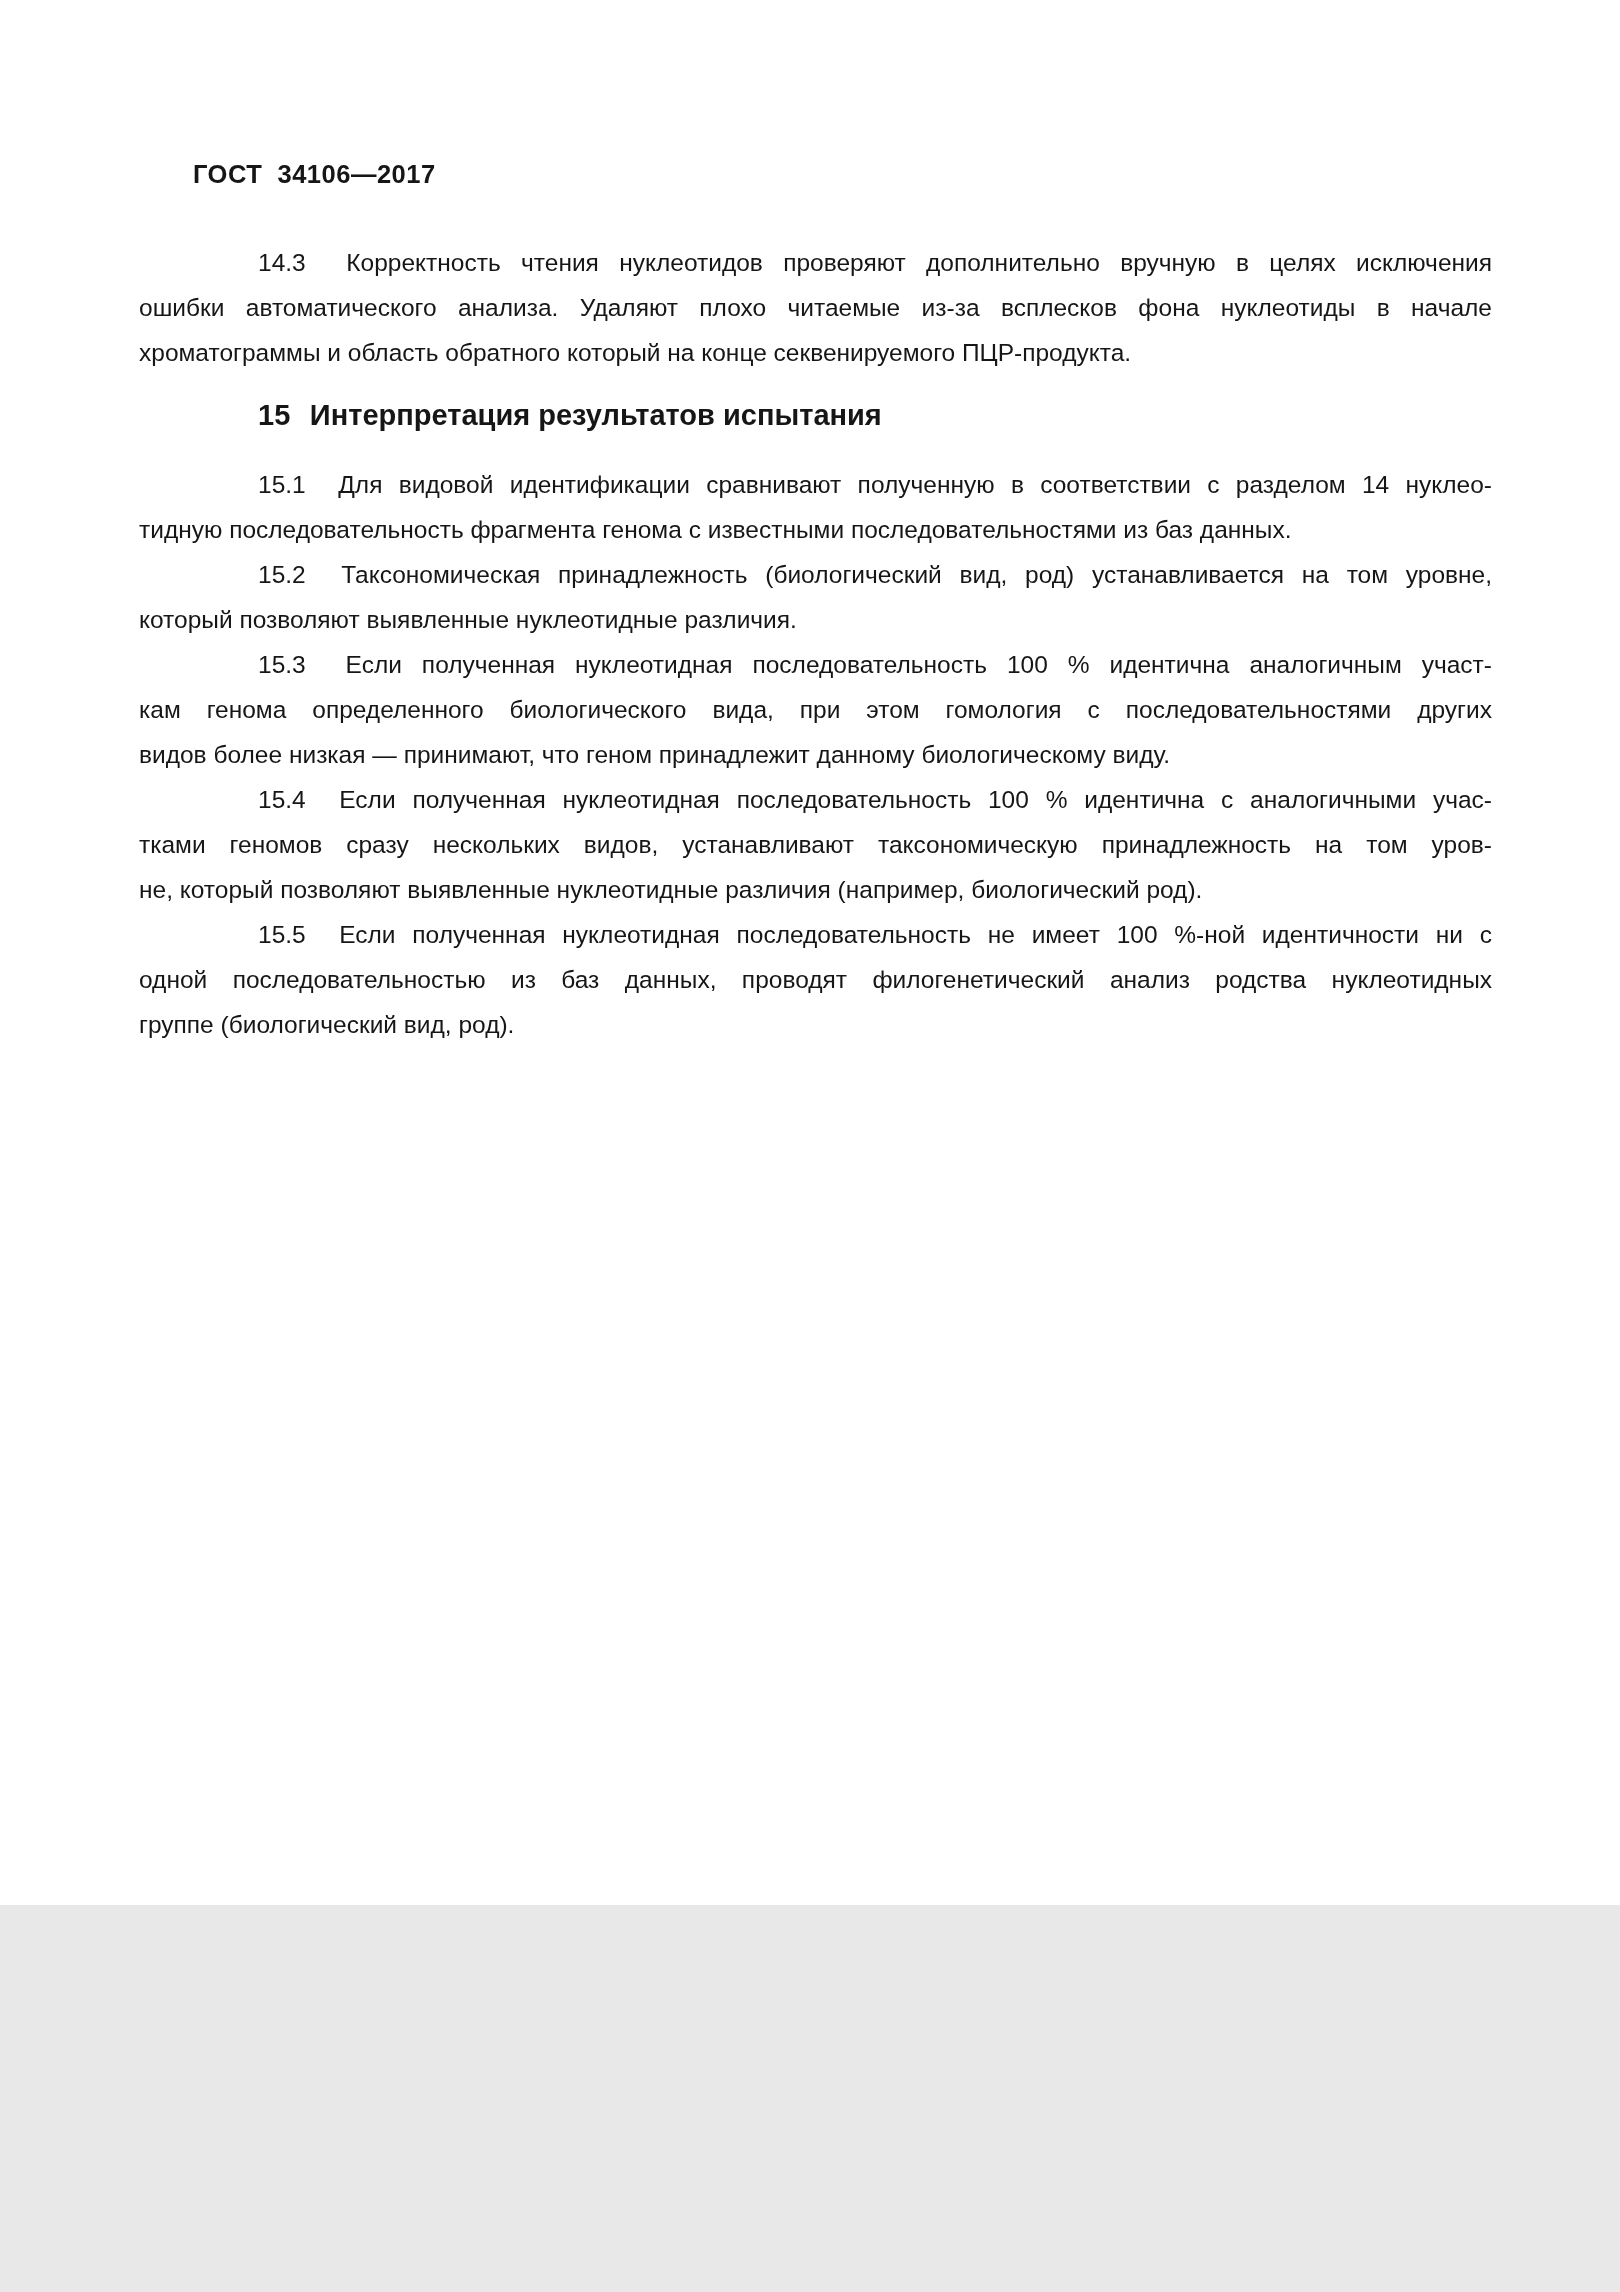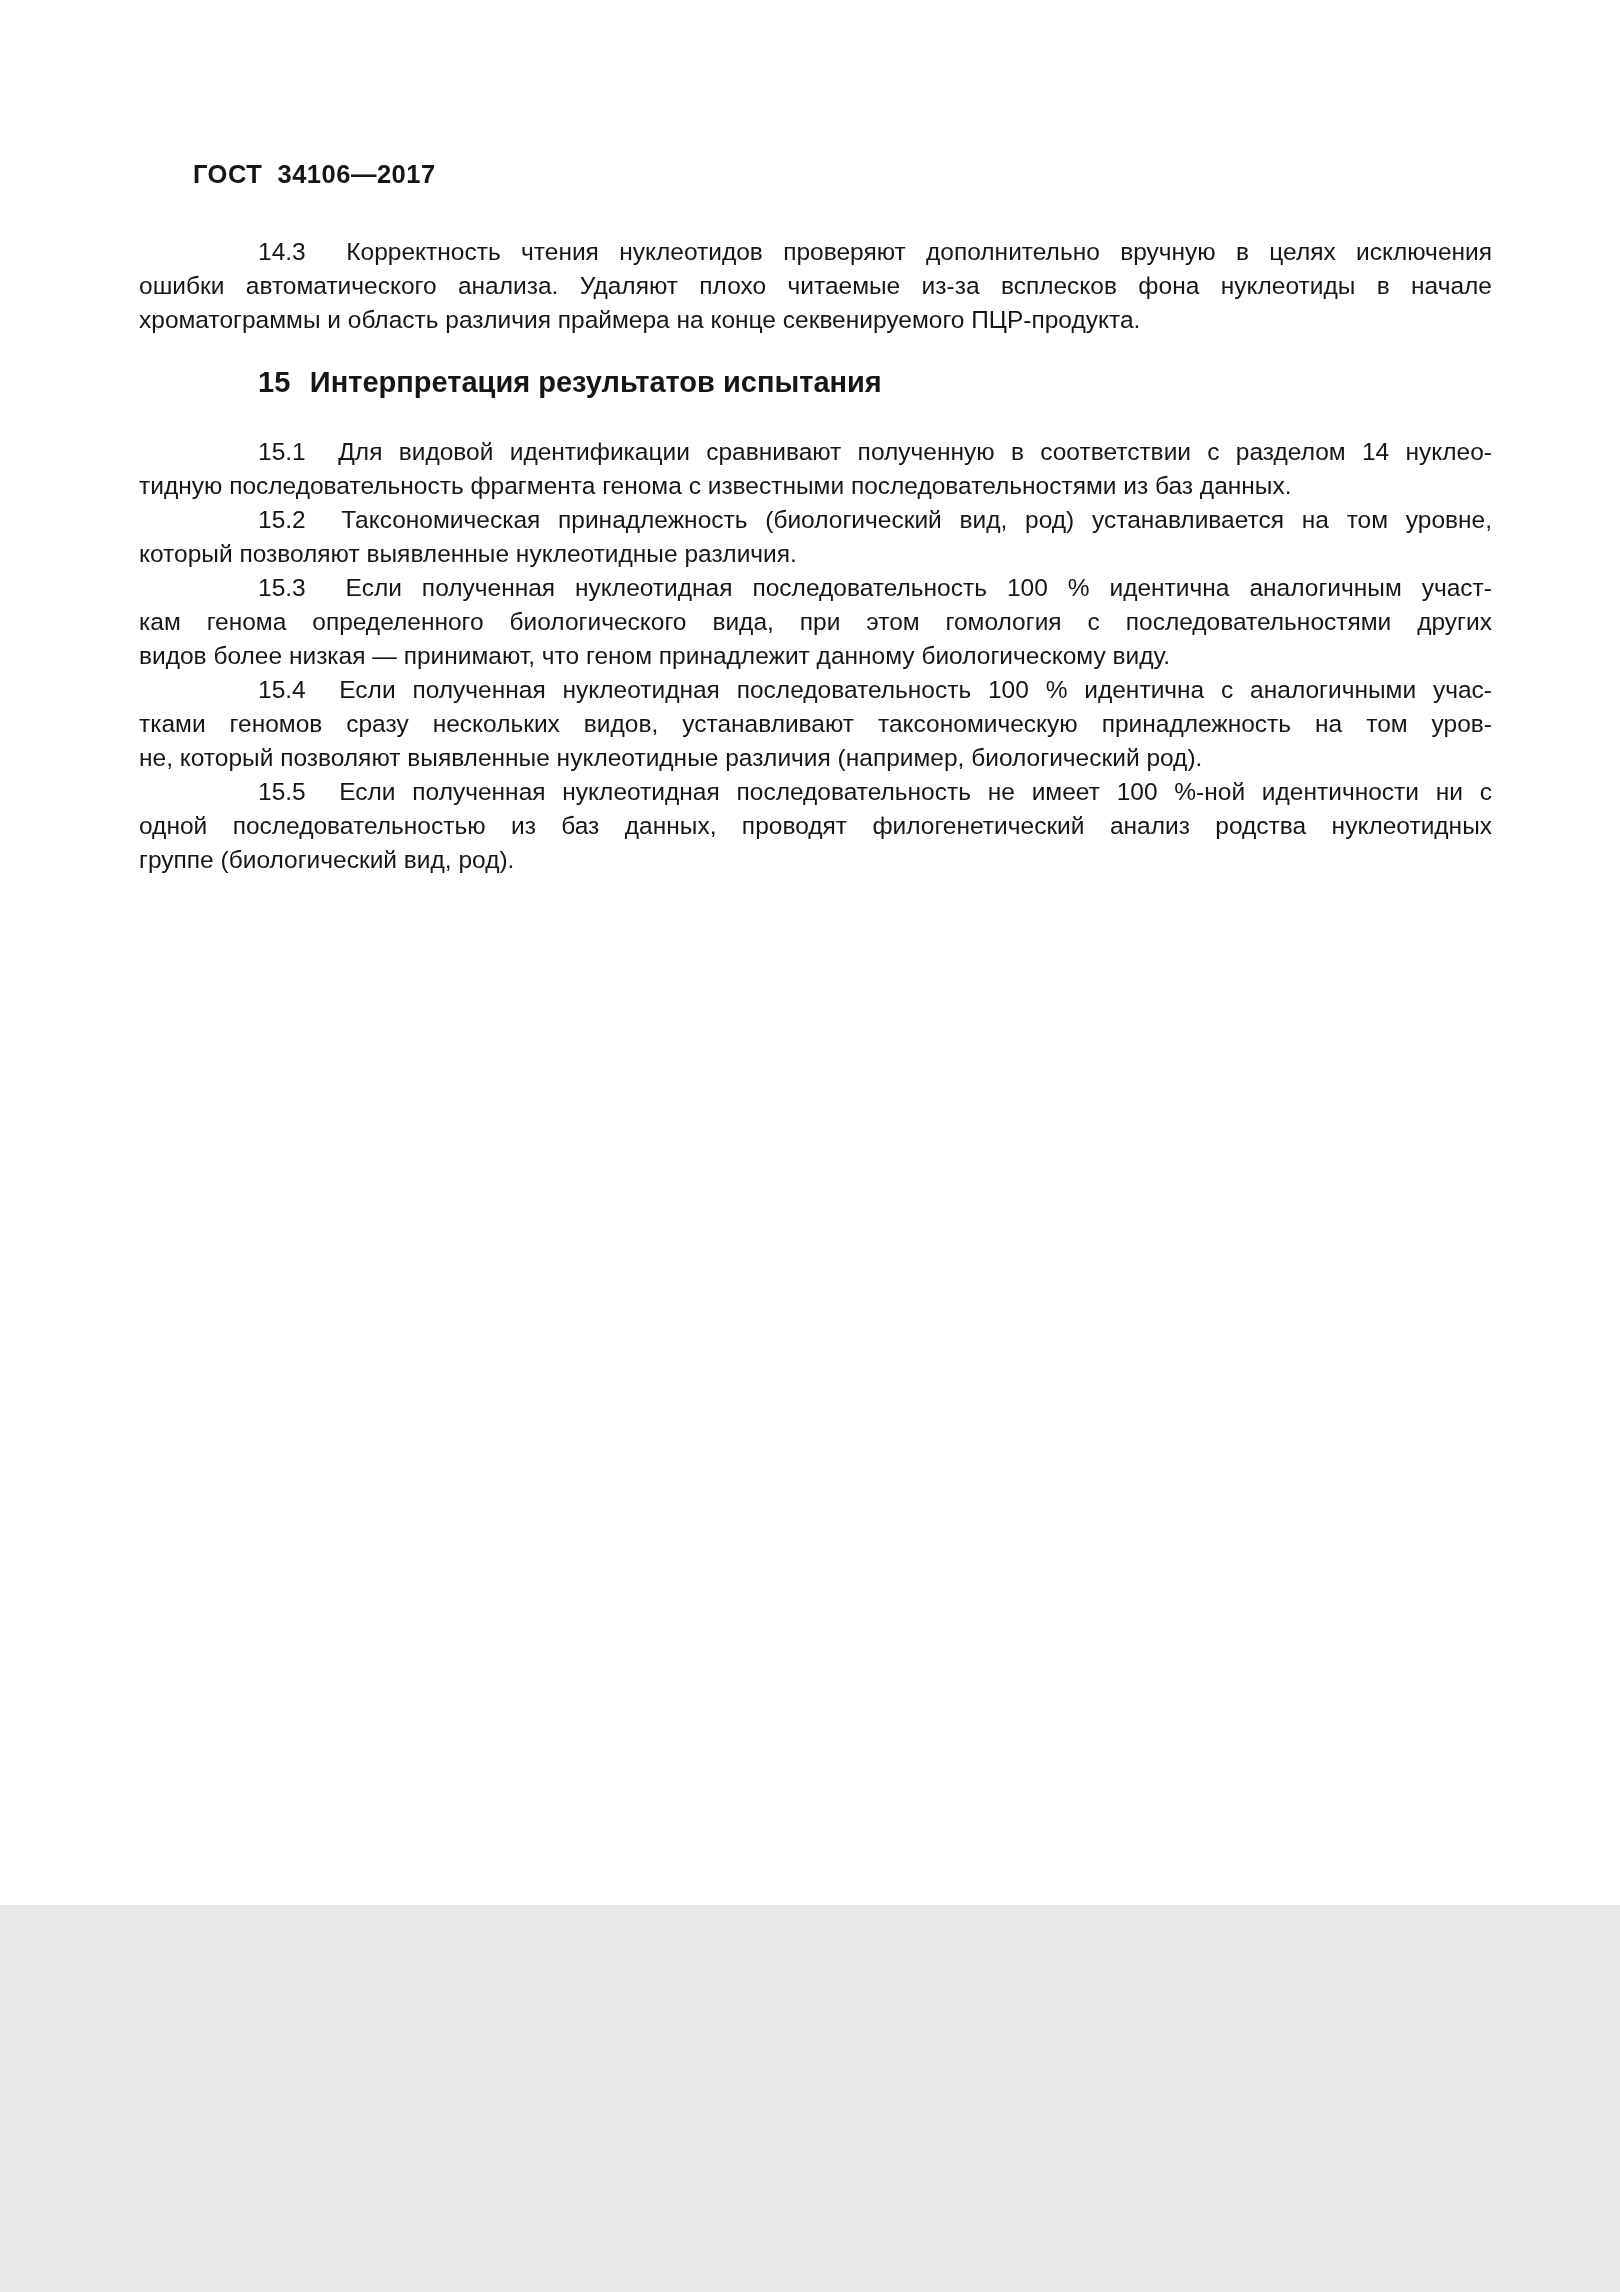--- a/index.html
+++ b/index.html
@@ -33,20 +33,21 @@
     font-size: 24.5px;
     line-height: 34px;
   }
   .paragraph {
     margin: 0;
   }
   .line {
     text-align: justify;
     text-align-last: justify;
     white-space: nowrap;
+    margin-top: 11px;
   }
   .line.last {
     text-align-last: left;
   }
   .line.first {
     text-indent: 119px;
   }
   .section-heading {
     margin-top: 24.5px;
     margin-bottom: 32px;
@@ -68,21 +69,21 @@
 </head>
 <body>
 
 <div class="page">
   <div class="header-code">ГОСТ  34106—2017</div>
 
   <div class="document-body">
       <div class="paragraph">
         <div class="line first">14.3&nbsp; Корректность чтения нуклеотидов проверяют дополнительно вручную в целях исключения</div>
         <div class="line">ошибки автоматического анализа. Удаляют плохо читаемые из-за всплесков фона нуклеотиды в начале</div>
-        <div class="line last">хроматограммы и область различия праймера на конце секвенируемого ПЦР-продукта.</div>
+        <div class="line last">хроматограммы и область обратного который на конце секвенируемого ПЦР-продукта.</div>
       </div>
       <div class="section-heading"><span class="heading-number">15</span><span class="heading-title">Интерпретация результатов испытания</span></div>
       <div class="paragraph">
         <div class="line first">15.1&nbsp; Для видовой идентификации сравнивают полученную в соответствии с разделом 14 нуклео-</div>
         <div class="line last">тидную последовательность фрагмента генома с известными последовательностями из баз данных.</div>
       </div>
       <div class="paragraph">
         <div class="line first">15.2&nbsp; Таксономическая принадлежность (биологический вид, род) устанавливается на том уровне,</div>
         <div class="line last">который позволяют выявленные нуклеотидные различия.</div>
       </div>

